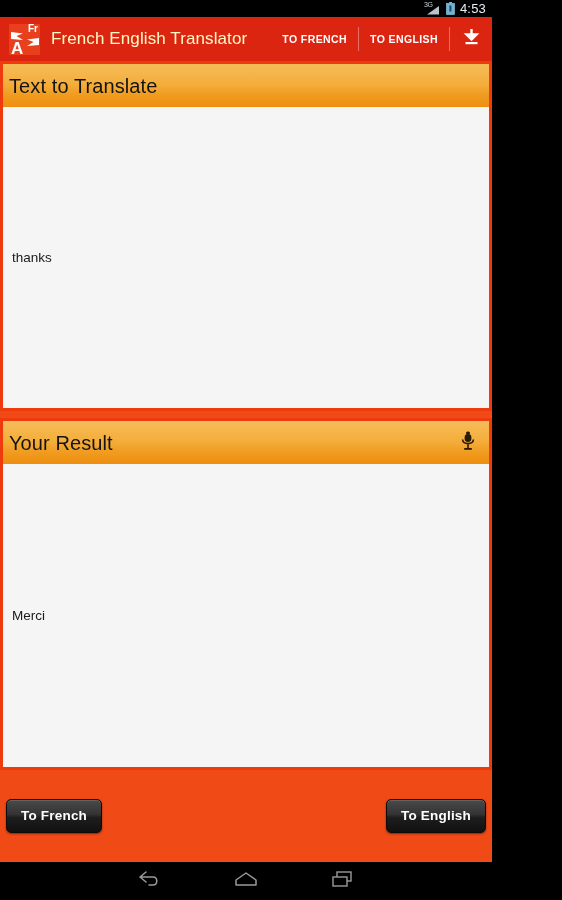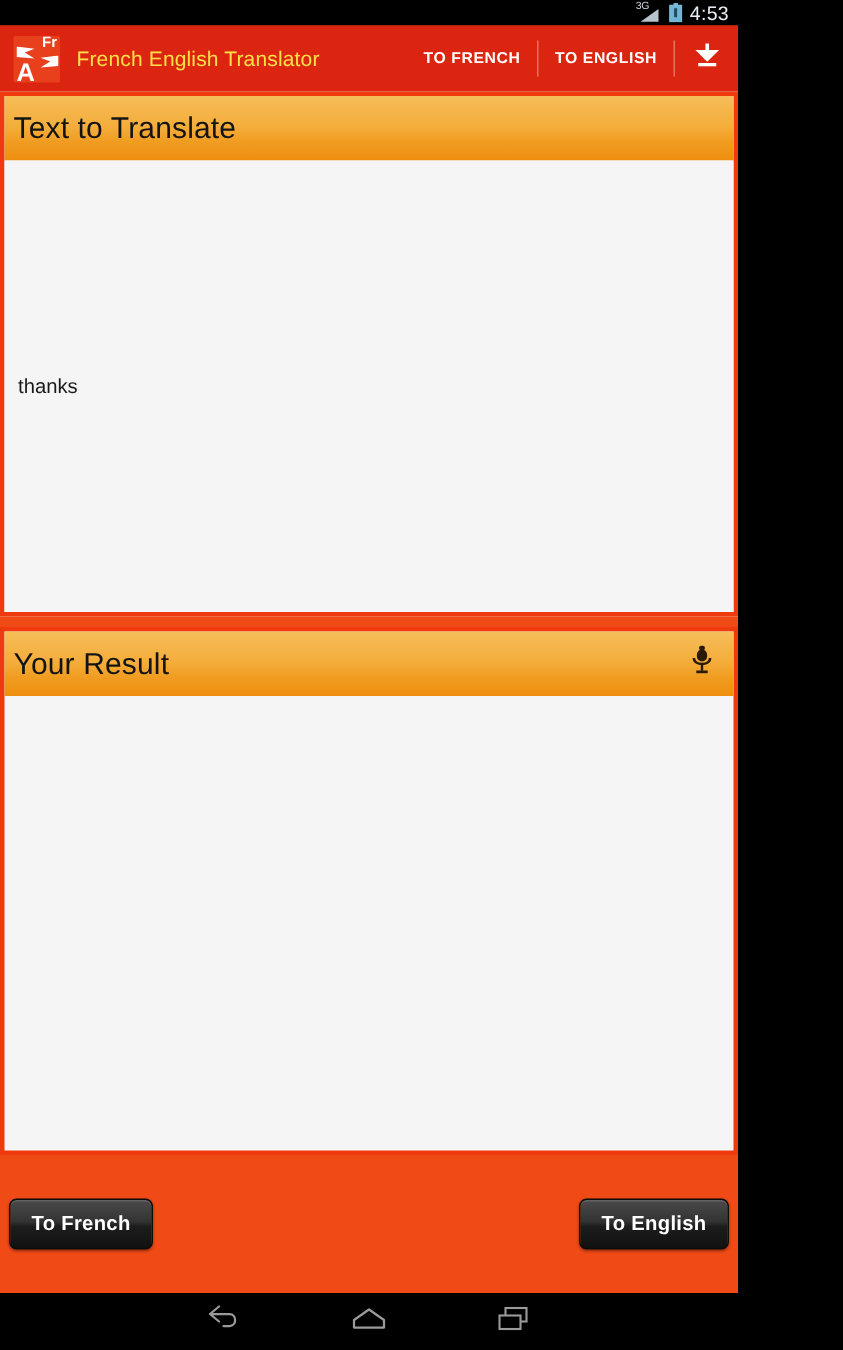--- a/index.html
+++ b/index.html
@@ -47,21 +47,21 @@
     font-size: 17px; font-weight: bold; color: #fff;
     font-family: "Liberation Sans", sans-serif; line-height: 1;
   }
   .app-icon .glyph-fr {
     position: absolute; right: 2px; top: 0px;
     font-size: 10px; font-weight: bold; color: #fff; line-height: 1;
   }
   .app-icon .flag-tl { position: absolute; left: 2px; top: 3px; }
   .app-icon .flag-br { position: absolute; right: 1px; bottom: 4px; }
   .app-title {
-    color: #fde047; font-size: 14px; font-weight: normal;
+    color: #fef9c3; font-size: 17px; font-weight: normal;
     letter-spacing: 0.1px; flex: 1 1 auto; white-space: nowrap;
   }
   .ab-actions { display: flex; align-items: center; height: 100%; }
   .ab-text-btn {
     color: #fff; font-size: 10.5px; font-weight: bold;
     letter-spacing: 0.4px; padding: 0 11px;
     height: 30px; display: flex; align-items: center;
   }
   .ab-div { width: 1px; height: 24px; background: rgba(255,255,255,0.35); }
   .ab-icon-btn {
@@ -198,20 +198,23 @@
           <svg width="14" height="20" viewBox="0 0 14 20">
             <rect x="5" y="0.5" width="4" height="3" rx="1.6" fill="#2a1a08"></rect>
             <rect x="3.6" y="3" width="6.8" height="8" rx="3.4" fill="#2a1a08"></rect>
             <path d="M1.6 8.6 C1.6 14 12.4 14 12.4 8.6" stroke="#2a1a08" stroke-width="1.7" fill="none"></path>
             <rect x="6.2" y="13.2" width="1.6" height="4" fill="#2a1a08"></rect>
             <rect x="3.2" y="17" width="7.6" height="1.8" fill="#2a1a08"></rect>
           </svg>
         </span>
       </div>
     </div>
+    <div class="panel-body">
+      <div class="panel-text">Merci</div>
+    </div>
   </div>
 
   <div class="footer">
     <button class="btn-dark">To French</button>
     <button class="btn-dark">To English</button>
   </div>
 
   <div class="navbar">
     <div class="nav-btn">
       <span>

